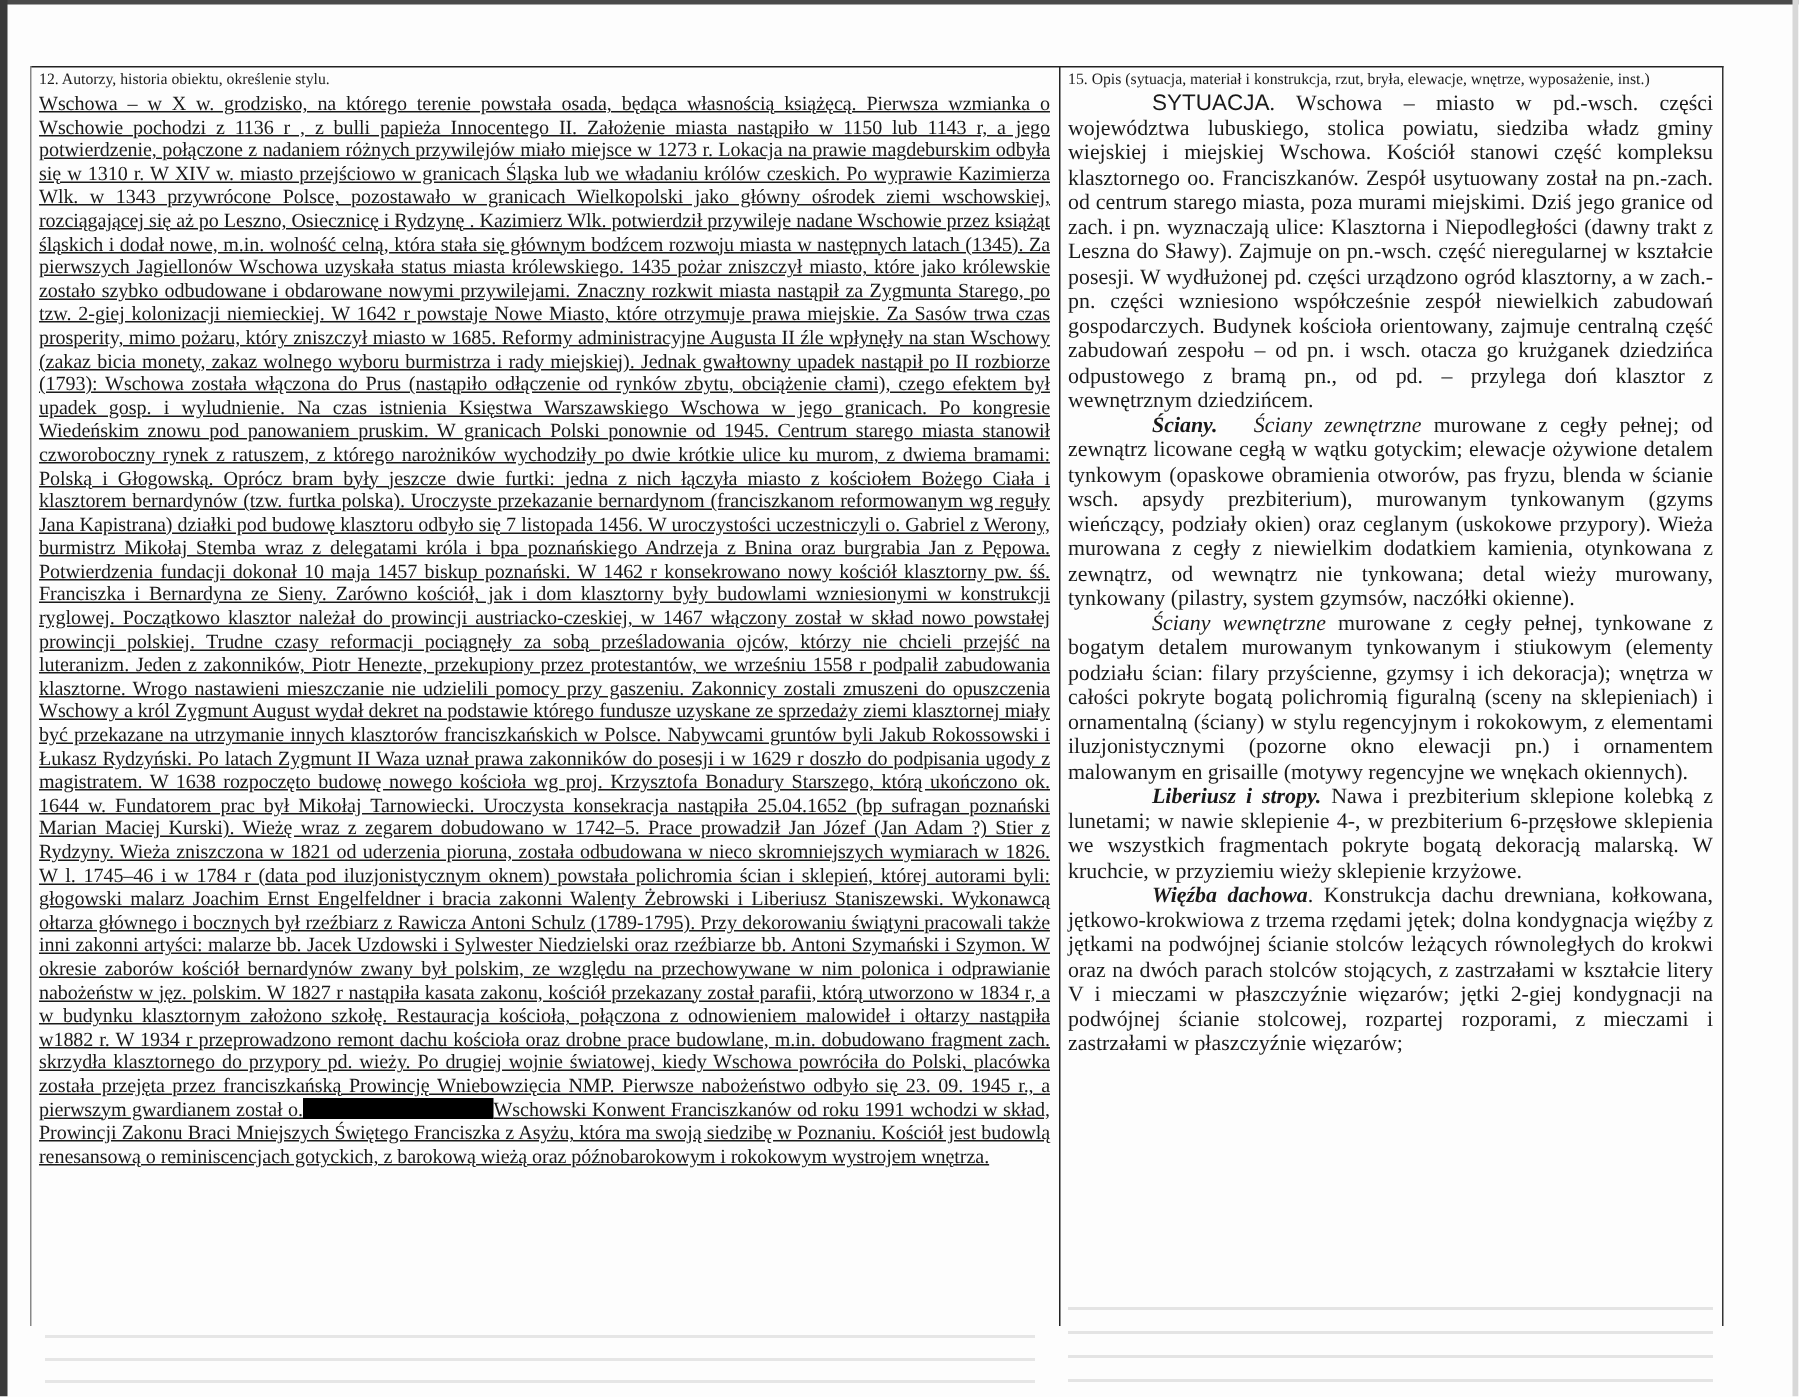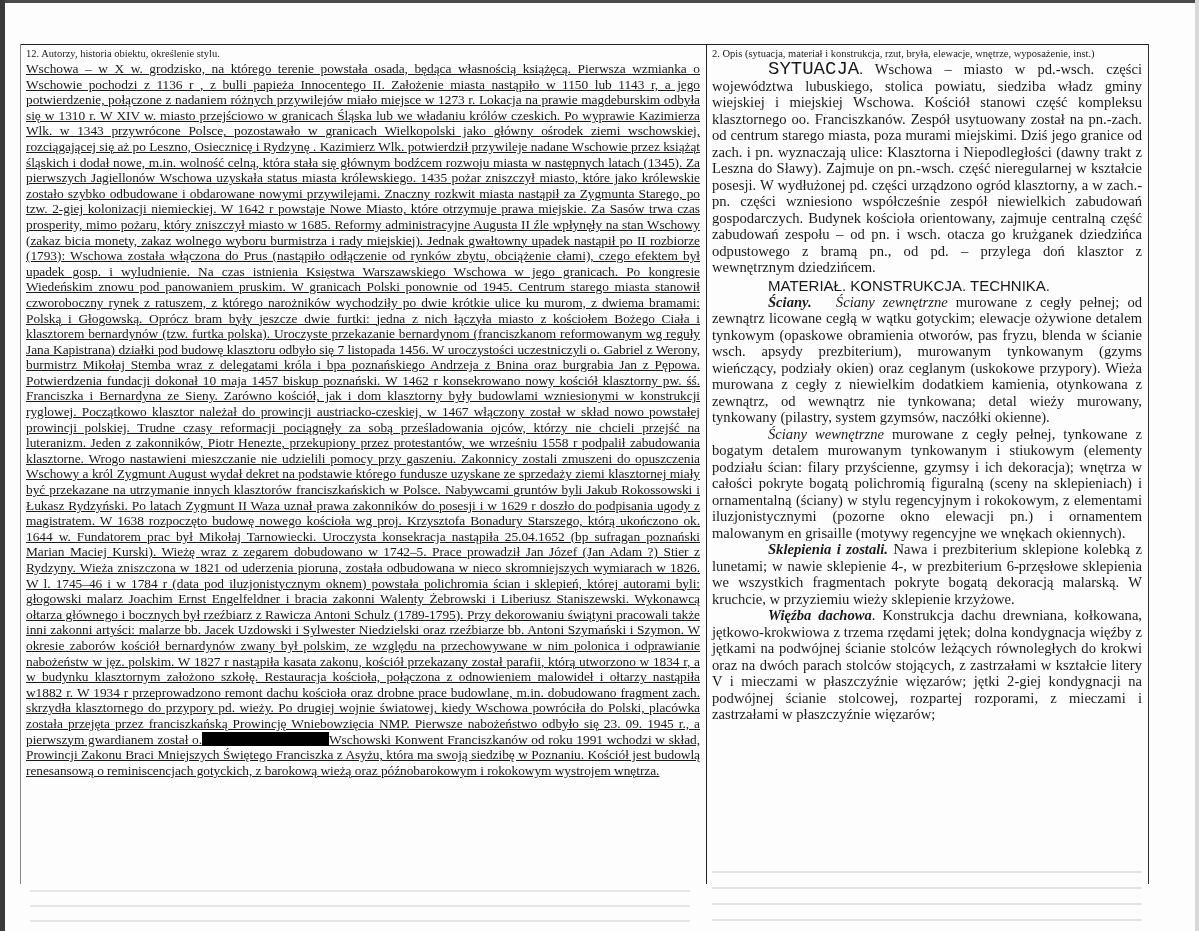--- a/index.html
+++ b/index.html
@@ -36,21 +36,21 @@
   .col-left .body-text {
     font-size: 13.4px; line-height: 15.6px; text-align: justify; margin: 0;
     letter-spacing: -0.05px;
     text-decoration: underline;
   }
   .col-right .body-text {
     font-size: 14.6px; line-height: 16.5px; text-align: justify; margin: 0;
   }
   .indent { text-indent: 56px; }
   .heading-sans {
-    font-family: Liberation Mono, monospace; font-size: 19px; font-weight: normal;
+    font-family: Liberation Sans, sans-serif; font-size: 15px; font-weight: normal;
   }
   .heading-block {
     font-family: "Liberation Sans", "DejaVu Sans", sans-serif; font-size: 15px;
     padding-left: 56px; margin: 1px 0 0 0; line-height: 17px;
   }
   .redacted {
     display: inline-block; width: 127px; height: 14px; background: #000; vertical-align: -2px;
   }
   .bleed {
     position: absolute; color: #c8c8c8; font-size: 13px; line-height: 15px; transform: scaleY(-1);
@@ -68,29 +68,28 @@
 <div class="frame-left"></div>
 <div class="col-divider"></div>
 <div class="frame-right"></div>
 
 <div class="col-left">
   <div class="sec-title">12. Autorzy, historia obiektu, określenie stylu.</div>
   <p class="body-text"><span>Wschowa – w X w. grodzisko, na którego terenie powstała osada, będąca własnością książęcą. Pierwsza wzmianka o Wschowie pochodzi z 1136 r , z bulli papieża Innocentego II. Założenie miasta nastąpiło w 1150 lub 1143 r, a jego potwierdzenie, połączone  z nadaniem różnych przywilejów miało miejsce w 1273 r. Lokacja na prawie magdeburskim odbyła  się w 1310 r. W XIV w. miasto przejściowo w granicach Śląska lub we władaniu królów czeskich. Po wyprawie Kazimierza Wlk. w 1343 przywrócone Polsce, pozostawało w granicach Wielkopolski jako główny ośrodek ziemi wschowskiej, rozciągającej się aż po Leszno, Osiecznicę i Rydzynę . Kazimierz Wlk. potwierdził przywileje nadane Wschowie przez książąt śląskich i dodał nowe, m.in. wolność celną, która stała się głównym bodźcem rozwoju miasta w następnych latach (1345). Za pierwszych Jagiellonów Wschowa uzyskała status miasta królewskiego. 1435 pożar zniszczył miasto, które jako królewskie zostało szybko odbudowane i obdarowane nowymi przywilejami. Znaczny rozkwit miasta nastąpił za Zygmunta Starego, po  tzw. 2-giej kolonizacji niemieckiej. W 1642 r powstaje Nowe Miasto, które otrzymuje prawa miejskie. Za Sasów trwa czas prosperity, mimo pożaru, który zniszczył miasto w 1685. Reformy administracyjne Augusta II źle wpłynęły na stan Wschowy (zakaz bicia monety, zakaz wolnego wyboru burmistrza i rady miejskiej). Jednak gwałtowny upadek nastąpił po II rozbiorze (1793): Wschowa została włączona do Prus (nastąpiło odłączenie od rynków zbytu, obciążenie cłami), czego efektem był upadek gosp. i wyludnienie. Na czas istnienia Księstwa Warszawskiego Wschowa w jego granicach. Po kongresie Wiedeńskim znowu pod panowaniem pruskim. W granicach Polski ponownie od 1945. Centrum starego miasta stanowił czworoboczny rynek z ratuszem, z którego narożników wychodziły po dwie krótkie ulice ku murom, z dwiema bramami: Polską i Głogowską. Oprócz bram były jeszcze dwie furtki: jedna z nich  łączyła miasto z kościołem Bożego Ciała i klasztorem bernardynów (tzw. furtka polska). Uroczyste przekazanie bernardynom (franciszkanom reformowanym wg reguły Jana Kapistrana) działki pod budowę klasztoru odbyło się 7 listopada 1456. W uroczystości uczestniczyli o. Gabriel z Werony, burmistrz Mikołaj Stemba wraz z delegatami króla i bpa poznańskiego Andrzeja z Bnina oraz burgrabia Jan z Pępowa. Potwierdzenia fundacji dokonał 10 maja 1457 biskup poznański. W 1462 r konsekrowano nowy kościół klasztorny pw. śś. Franciszka i Bernardyna ze Sieny. Zarówno kościół, jak i dom klasztorny były budowlami wzniesionymi w konstrukcji ryglowej. Początkowo  klasztor należał do prowincji austriacko-czeskiej, w 1467 włączony został w skład nowo powstałej prowincji polskiej. Trudne czasy reformacji pociągnęły za sobą prześladowania ojców, którzy nie chcieli przejść na luteranizm. Jeden z zakonników, Piotr Henezte, przekupiony przez protestantów, we wrześniu 1558 r podpalił zabudowania klasztorne. Wrogo nastawieni mieszczanie nie udzielili pomocy przy gaszeniu. Zakonnicy zostali zmuszeni do opuszczenia Wschowy a król Zygmunt August wydał dekret na podstawie którego fundusze uzyskane ze sprzedaży ziemi klasztornej miały być przekazane na utrzymanie innych klasztorów franciszkańskich w Polsce. Nabywcami gruntów byli Jakub Rokossowski i Łukasz Rydzyński. Po latach Zygmunt II Waza uznał prawa zakonników do posesji i w 1629 r doszło do podpisania ugody z magistratem. W 1638 rozpoczęto budowę nowego kościoła wg proj. Krzysztofa Bonadury Starszego, którą ukończono ok. 1644 w. Fundatorem prac był Mikołaj Tarnowiecki. Uroczysta konsekracja nastąpiła 25.04.1652 (bp sufragan poznański Marian Maciej Kurski). Wieżę wraz z zegarem dobudowano w 1742–5. Prace prowadził Jan Józef (Jan Adam ?) Stier z Rydzyny. Wieża zniszczona w 1821 od uderzenia pioruna, została odbudowana w nieco skromniejszych wymiarach w 1826. W l. 1745–46 i w 1784 r (data pod iluzjonistycznym oknem) powstała polichromia ścian i sklepień, której autorami byli: głogowski malarz Joachim Ernst Engelfeldner i bracia zakonni Walenty Żebrowski i Liberiusz Staniszewski. Wykonawcą ołtarza głównego i bocznych był rzeźbiarz z Rawicza Antoni Schulz (1789-1795). Przy dekorowaniu świątyni pracowali także inni zakonni artyści: malarze bb. Jacek Uzdowski i Sylwester Niedzielski oraz rzeźbiarze bb. Antoni Szymański i Szymon. W okresie zaborów kościół bernardynów zwany był polskim,  ze względu na przechowywane w nim polonica i odprawianie nabożeństw w jęz. polskim. W 1827 r nastąpiła kasata zakonu, kościół przekazany został parafii, którą utworzono w 1834 r, a w budynku klasztornym założono szkołę. Restauracja kościoła, połączona z odnowieniem malowideł i ołtarzy nastąpiła w1882 r.  W 1934 r przeprowadzono remont dachu kościoła oraz drobne prace budowlane, m.in. dobudowano fragment zach. skrzydła klasztornego do przypory pd. wieży. Po drugiej wojnie światowej, kiedy Wschowa powróciła do Polski, placówka została przejęta przez franciszkańską Prowincję Wniebowzięcia NMP. Pierwsze nabożeństwo odbyło się 23. 09. 1945 r., a pierwszym gwardianem został o.</span><span class="redacted"></span><span>Wschowski Konwent Franciszkanów od roku 1991 wchodzi w skład, Prowincji Zakonu Braci Mniejszych Świętego Franciszka z Asyżu, która ma swoją siedzibę w Poznaniu. Kościół jest budowlą renesansową o reminiscencjach gotyckich, z barokową wieżą oraz późnobarokowym i rokokowym wystrojem wnętrza.</span></p>
 </div>
 
 <div class="col-right">
-  <div class="sec-title">2. Opis (sytuacja, materiał i konstrukcja, rzut, bryła, elewacje, wnętrze, wyposażenie, inst.)</div>
+  <div class="sec-title">15. Opis (sytuacja, materiał i konstrukcja, rzut, bryła, elewacje, wnętrze, wyposażenie, inst.)</div>
 
   <p class="body-text indent"><span class="heading-sans">SYTUACJA</span><span>. Wschowa – miasto w pd.-wsch. części województwa lubuskiego, stolica powiatu, siedziba władz gminy wiejskiej i miejskiej Wschowa. Kościół stanowi część kompleksu klasztornego oo. Franciszkanów. Zespół usytuowany został na pn.-zach. od centrum starego miasta, poza murami miejskimi. Dziś jego granice od zach. i pn. wyznaczają ulice: Klasztorna i Niepodległości (dawny trakt z Leszna do Sławy). Zajmuje on pn.-wsch. część nieregularnej w kształcie posesji. W wydłużonej pd. części urządzono ogród klasztorny, a w zach.-pn. części wzniesiono współcześnie  zespół niewielkich  zabudowań  gospodarczych. Budynek kościoła orientowany,    zajmuje centralną część zabudowań zespołu – od pn. i wsch. otacza go krużganek dziedzińca odpustowego z bramą pn., od pd. – przylega doń klasztor z wewnętrznym dziedzińcem.</span></p>
 
-  <div class="heading-block">MATERIAŁ. KONSTRUKCJA. TECHNIKA.</div>
 
   <p class="body-text indent"><b><i>Ściany.</i></b>&nbsp;&nbsp;&nbsp;<i>Ściany zewnętrzne</i><span> murowane z cegły pełnej; od zewnątrz licowane cegłą w wątku gotyckim; elewacje ożywione detalem tynkowym (opaskowe obramienia otworów, pas fryzu, blenda w ścianie wsch. apsydy prezbiterium), murowanym tynkowanym (gzyms wieńczący, podziały okien) oraz ceglanym (uskokowe przypory). Wieża murowana z cegły z niewielkim dodatkiem kamienia, otynkowana z zewnątrz, od wewnątrz nie tynkowana; detal wieży murowany, tynkowany (pilastry, system gzymsów, naczółki okienne).</span></p>
 
   <p class="body-text indent"><i>Ściany wewnętrzne</i><span> murowane z cegły pełnej, tynkowane z bogatym detalem  murowanym tynkowanym i stiukowym (elementy podziału ścian: filary przyścienne, gzymsy i ich dekoracja); wnętrza w całości pokryte bogatą polichromią figuralną (sceny na sklepieniach) i ornamentalną (ściany)  w stylu regencyjnym i rokokowym, z elementami iluzjonistycznymi (pozorne okno elewacji pn.) i ornamentem malowanym en grisaille (motywy regencyjne we wnękach okiennych).</span></p>
 
-  <p class="body-text indent"><b><i>Sklepienia i zostali.</i></b><span>  Nawa i prezbiterium sklepione kolebką z lunetami; w nawie sklepienie 4-, w prezbiterium 6-przęsłowe sklepienia we wszystkich fragmentach pokryte bogatą dekoracją malarską. W kruchcie, w przyziemiu wieży sklepienie krzyżowe.</span></p>
+  <p class="body-text indent"><b><i>Liberiusz i stropy.</i></b><span>  Nawa i prezbiterium sklepione kolebką z lunetami; w nawie sklepienie 4-, w prezbiterium 6-przęsłowe sklepienia we wszystkich fragmentach pokryte bogatą dekoracją malarską. W kruchcie, w przyziemiu wieży sklepienie krzyżowe.</span></p>
 
   <p class="body-text indent"><b><i>Więźba dachowa</i></b><span>.    Konstrukcja dachu drewniana, kołkowana, jętkowo-krokwiowa z trzema rzędami jętek; dolna kondygnacja więźby z jętkami na podwójnej ścianie stolców leżących równoległych do krokwi oraz na dwóch parach stolców stojących, z zastrzałami w kształcie litery V i mieczami w płaszczyźnie więzarów; jętki 2-giej kondygnacji na podwójnej ścianie stolcowej, rozpartej rozporami, z mieczami i zastrzałami w płaszczyźnie więzarów;</span></p>
 </div>
 
 <div class="bleed" style="left:30px; top:890px; width:660px; height:36px; background: repeating-linear-gradient(180deg, transparent 0 4px, #e6e6e6 4px 6px, transparent 6px 15px);"></div>
 <div class="bleed" style="left:712px; top:864px; width:430px; height:62px; background: repeating-linear-gradient(180deg, transparent 0 5px, #e4e4e4 5px 7px, transparent 7px 16px);"></div>
 
 </body></html>

